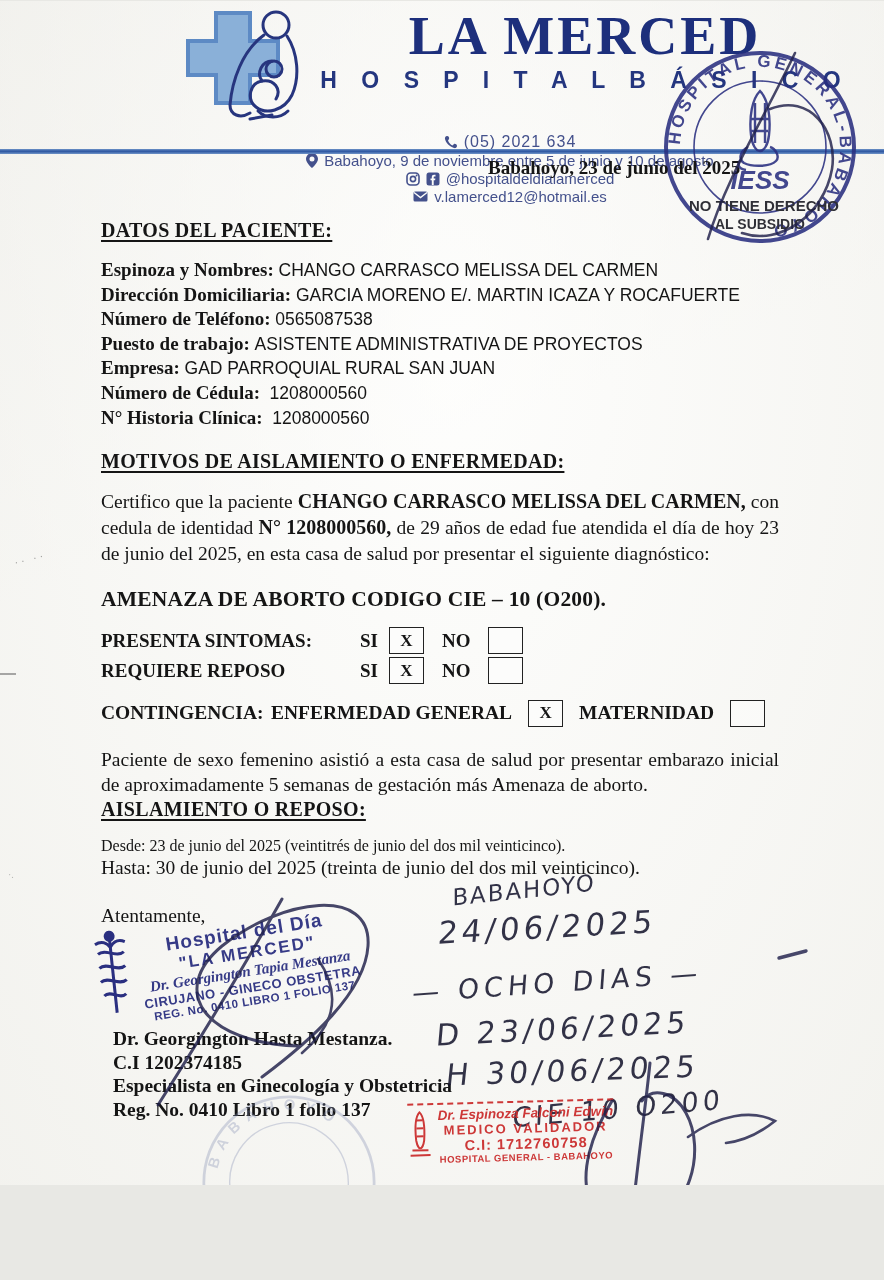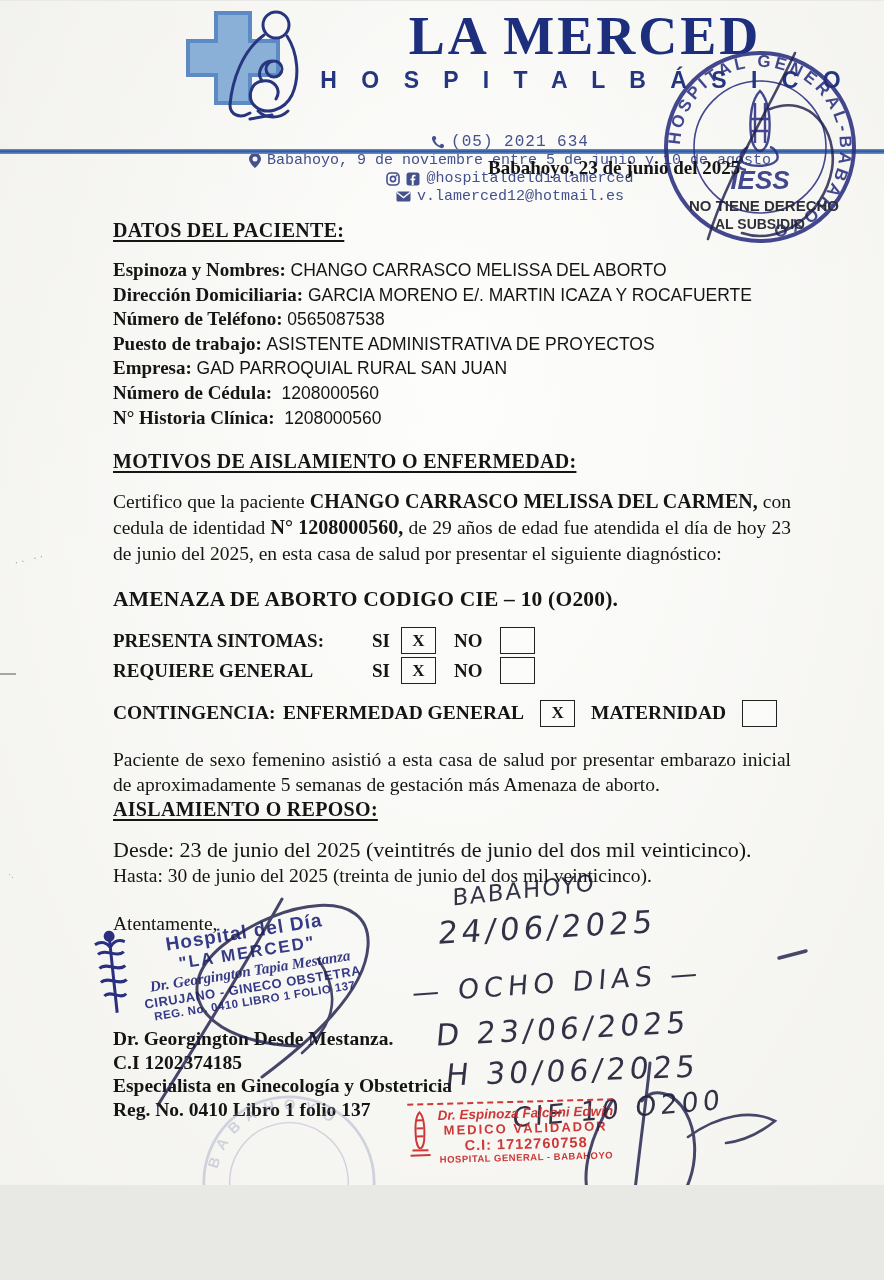--- a/index.html
+++ b/index.html
@@ -6,32 +6,32 @@
   body{width:884px;height:1280px;background:#e8e8e4;font-family:"Liberation Serif",serif;}
   .page{position:relative;width:884px;height:1184px;overflow:hidden;margin:1px auto;
         background:#fcfcf9;
         background-image:radial-gradient(ellipse at 50% 30%, rgba(255,255,255,.6), rgba(225,224,218,.35)),
                          linear-gradient(160deg, rgba(235,234,228,.35), rgba(255,255,255,0) 40%);padding-left:18px;}
   
   .hdr-title{position:absolute;left:320px;top:8px;width:530px;text-align:center;color:#1d2f7c;}
   .hdr-title .t1{font-family:"Liberation Serif",serif;font-weight:bold;font-size:54px;letter-spacing:3px;line-height:1;}
   .hdr-title .t2{font-family:"Liberation Sans",sans-serif;font-weight:bold;font-size:23px;letter-spacing:9px;margin-top:4px;color:#24367f;}
   .hdr-contact{position:absolute;left:230px;top:76px;width:560px;text-align:center;color:#3d4a84;
-               font-family:Liberation Mono, monospace;}
+               font-family:Liberation Sans, sans-serif;}
   .hdr-contact .line{display:flex;justify-content:center;align-items:center;gap:6px;font-size:15px;margin-top:1px;color:#44518c;}
   .hdr-contact .line.phone{font-size:16px;letter-spacing:1px;}
   .icon-svg{display:inline-block;vertical-align:middle;}
   .rule{position:absolute;left:0;width:884px;height:5px;
         background:linear-gradient(#6f94c8,#2c55a0 45%,#6f94c8);}
   .rule.top{top:148px;}
   .rule.bottom{top:1190px;}
   
   .dateline{position:absolute;left:488px;top:156px;font-size:19px;font-weight:bold;color:#151515;}
   
-  .bodycol{position:absolute;left:113px;top:218px;width:678px;color:#151515;}
+  .bodycol{position:absolute;left:101px;top:218px;width:678px;color:#151515;}
   h2.sec{font-size:20px;margin:0 0 16px 0;text-decoration:underline;text-decoration-thickness:2px;text-underline-offset:3px;letter-spacing:.3px;}
   .frow{font-size:19px;line-height:24.6px;}
   .frow .lbl{font-weight:bold;}
   .frow .val{font-family:"Liberation Sans",sans-serif;font-size:17.5px;}
   .para{font-size:19.5px;line-height:25.8px;text-align:justify;margin:0;}
   .para b{font-size:20px;}
   .diag{font-size:21.5px;font-weight:bold;margin-top:20px;letter-spacing:.2px;}
   .symrow{display:flex;align-items:center;font-weight:bold;font-size:19px;height:26px;margin-top:4px;}
   .symrow .slabel{width:248px;}
   .symrow .si{width:40px;text-align:center;}
@@ -40,21 +40,21 @@
       font-size:17px;font-weight:bold;background:rgba(255,255,255,.4);}
   .symgrp{margin-top:16px;}
   .controw{display:flex;align-items:center;font-weight:bold;font-size:19.5px;margin-top:16px;}
   .controw .clabel{width:152px;}
   .controw .opt1{margin-left:18px;}
   .controw .cb{margin-left:16px;}
   .controw .opt2{margin-left:16px;}
   .p2{margin-top:20px;}
   .reposo-h{margin-top:24px;}
   .sedareposo{font-size:19.5px;margin-top:2px;}
-  .desde{font-size:22px;margin-top:16px;}
+  .desde{font-size:16px;margin-top:16px;}
   .hasta{font-size:19.5px;margin-top:2px;}
   .atent{font-size:19.5px;margin-top:26px;}
   
   .doc-stamp{position:absolute;left:118px;top:920px;width:262px;text-align:center;color:#2a2f80;
              transform:rotate(-9deg);opacity:.94;font-family:"Liberation Sans",sans-serif;}
   .doc-stamp .l1{font-size:19px;font-weight:bold;letter-spacing:1px;}
   .doc-stamp .l2{font-size:17px;font-weight:bold;letter-spacing:2px;}
   .doc-stamp .l3{font-size:15px;font-style:italic;font-family:"Liberation Serif",serif;font-weight:bold;}
   .doc-stamp .l4{font-size:13px;font-weight:bold;letter-spacing:.5px;}
   .doc-stamp .l5{font-size:11.5px;font-weight:bold;letter-spacing:.5px;}
@@ -166,21 +166,21 @@
     <text x="112" y="172" text-anchor="middle" font-family="Liberation Sans,sans-serif" font-size="15" font-weight="bold" fill="#14141c">NO TIENE DERECHO</text>
     <text x="108" y="190" text-anchor="middle" font-family="Liberation Sans,sans-serif" font-size="14" font-weight="bold" fill="#14141c">AL SUBSIDIO</text>
   </svg>
 
   <div class="dateline">Babahoyo, 23 de junio del 2025</div>
 
   <div class="bodycol">
 
     <h2 class="sec">DATOS DEL PACIENTE:</h2>
 
-    <div class="frow"><span class="lbl">Espinoza y Nombres:</span> <span class="val">CHANGO CARRASCO MELISSA DEL ABORTO</span></div>
+    <div class="frow"><span class="lbl">Espinoza y Nombres:</span> <span class="val">CHANGO CARRASCO MELISSA DEL CARMEN</span></div>
     <div class="frow"><span class="lbl">Dirección Domiciliaria:</span> <span class="val">GARCIA MORENO E/. MARTIN ICAZA Y ROCAFUERTE</span></div>
     <div class="frow"><span class="lbl">Número de Teléfono:</span> <span class="val">0565087538</span></div>
     <div class="frow"><span class="lbl">Puesto de trabajo:</span> <span class="val">ASISTENTE ADMINISTRATIVA DE PROYECTOS</span></div>
     <div class="frow"><span class="lbl">Empresa:</span> <span class="val">GAD PARROQUIAL RURAL SAN JUAN</span></div>
     <div class="frow"><span class="lbl">Número de Cédula:</span>&nbsp; <span class="val">1208000560</span></div>
     <div class="frow"><span class="lbl">N° Historia Clínica:</span>&nbsp; <span class="val">1208000560</span></div>
 
     <h2 class="sec" style="margin-top:20px;">MOTIVOS DE AISLAMIENTO O ENFERMEDAD:</h2>
 
     <p class="para"><span>Certifico que la paciente </span><b>CHANGO CARRASCO MELISSA DEL CARMEN,</b><span> con cedula de identidad </span><b>N° 1208000560,</b><span> de 29 años de edad fue atendida el día de hoy 23 de junio del 2025, en esta casa de salud por presentar el siguiente diagnóstico:</span></p>
@@ -189,21 +189,21 @@
 
     <div class="symgrp">
       <div class="symrow">
         <span class="slabel">PRESENTA SINTOMAS:</span>
         <span class="si">SI</span>
         <span class="cb">X</span>
         <span class="no">NO</span>
         <span class="cb"></span>
       </div>
       <div class="symrow">
-        <span class="slabel">REQUIERE GENERAL</span>
+        <span class="slabel">REQUIERE REPOSO</span>
         <span class="si">SI</span>
         <span class="cb">X</span>
         <span class="no">NO</span>
         <span class="cb"></span>
       </div>
     </div>
 
     <div class="controw">
       <span class="clabel">CONTINGENCIA:</span>
       <span class="opt1">ENFERMEDAD GENERAL</span>
@@ -231,21 +231,21 @@
   </svg>
   <div class="doc-stamp">
     <div class="l1">Hospital del Día</div>
     <div class="l2">"LA MERCED"</div>
     <div class="l3">Dr. Georgington Tapia Mestanza</div>
     <div class="l4">CIRUJANO - GINECO OBSTETRA</div>
     <div class="l5">REG. No. 0410 LIBRO 1 FOLIO 137</div>
   </div>
 
   <div class="typed-doc">
-    <div>Dr. Georgington Desde Mestanza.</div>
+    <div>Dr. Georgington Hasta Mestanza.</div>
     <div>C.I 1202374185</div>
     <div>Especialista en Ginecología y Obstetricia</div>
     <div>Reg. No. 0410 Libro 1 folio 137</div>
   </div>
 
   <div class="hw hw0">BABAHOYO</div>
   <div class="hw hw1">24/06/2025</div>
   <div class="hw hw2">— OCHO DIAS —</div>
   <div class="hw hw3">D 23/06/2025</div>
   <div class="hw hw4">H 30/06/2025</div>

